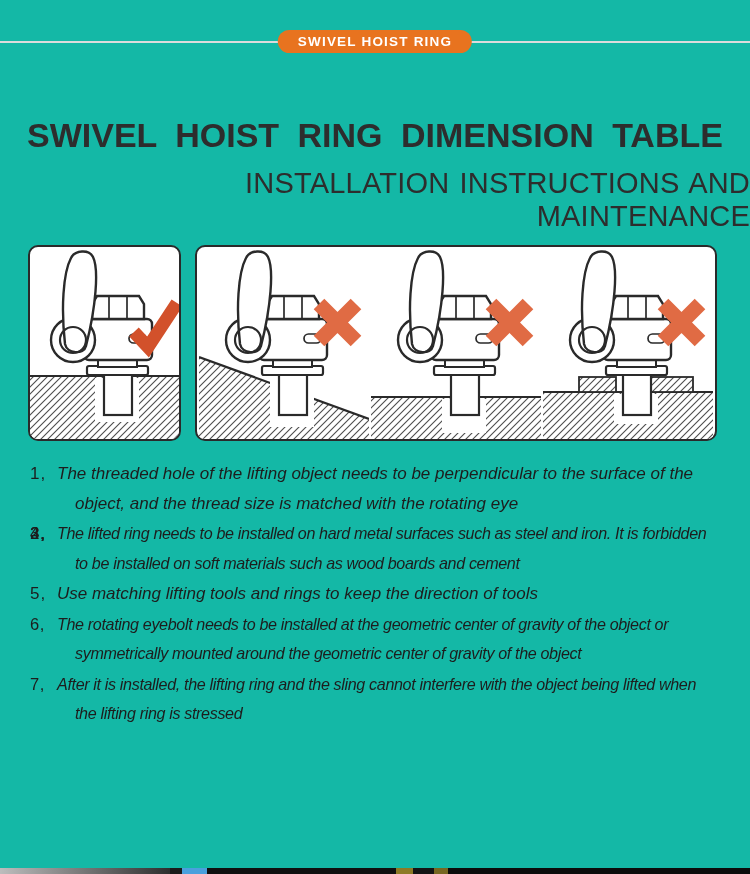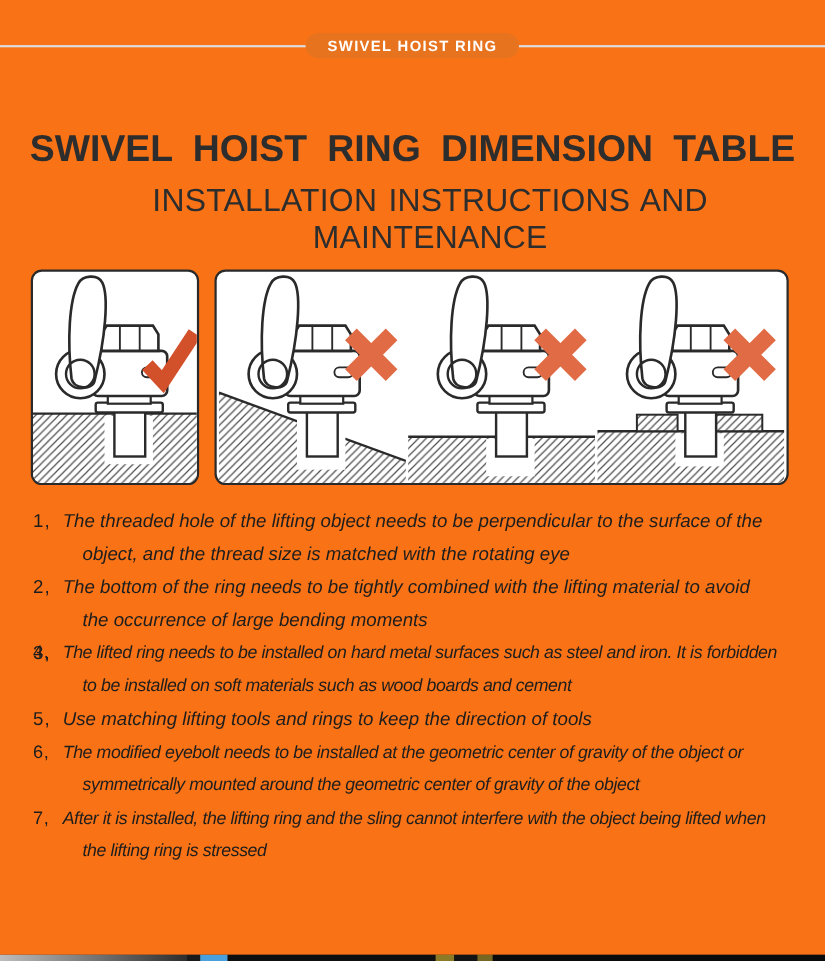--- a/index.html
+++ b/index.html
@@ -1,30 +1,30 @@
 <!DOCTYPE html>
 <html><head>
 <meta charset="utf-8">
 <style>
   * { margin:0; padding:0; box-sizing:border-box; }
   html,body { background:#fff; }
   body { font-family:"Liberation Sans","DejaVu Sans",sans-serif; }
-  .page { position:relative; width:750px; height:874px; margin:0 auto; background:#f97316; overflow:hidden; }
+  .page { position:relative; width:750px; height:874px; margin:0 auto; background:#14b8a6; overflow:hidden; }
 
   
   .header-divider { position:absolute; top:41px; left:0; width:100%; height:2px; background:#dcdcdc; }
   .badge { position:absolute; top:30px; left:50%; transform:translateX(-50%);
            min-width:186px; height:23px; padding:0 20px; background:#E8731F; border-radius:12px;
            display:flex; align-items:center; justify-content:center; }
   .badge span { color:#fff; font-size:13.5px; font-weight:bold; letter-spacing:1.2px; white-space:nowrap; }
 
   
   .title-main { position:absolute; top:116px; left:0; width:100%; text-align:center;
                 font-size:34px; font-weight:bold; color:#2d2d2d; letter-spacing:0px; word-spacing:9px; }
-  .title-sub  { position:absolute; top:167px; left:0; width:100%; text-align:center;
+  .title-sub  { position:absolute; top:167px; left:0; width:100%; text-align:right;
                 font-size:29px; font-weight:normal; color:#2d2d2d; letter-spacing:0.2px; word-spacing:2px;padding-left:32px; }
 
   
   .panels { position:absolute; top:245px; left:28px; width:689px; height:196px; display:flex; gap:14px; }
   .panel { border:2px solid #2a2a2a; border-radius:10px; background:#fff; overflow:hidden; }
   .panel.correct { width:153px; }
   .panel.incorrect { flex:1; display:flex; justify-content:space-between; padding:0 2px; }
   .scene { display:block; }
 
   
@@ -136,36 +136,35 @@
     </div>
   </div>
 
   <div class="list">
     <div class="item">
       <span class="num">1</span>
       <span class="txt">The threaded hole of the lifting object needs to be perpendicular to the surface of the object, and the thread size is matched with the rotating eye</span>
     </div>
     <div class="item">
       <span class="num">2</span>
-      <span class="txt">The bottom of the ring needs to be tightly combined with the lifting material to avoid the occurrence of large bending moments</span>
     </div>
     <div class="item">
       <span class="num">3</span>
     </div>
     <div class="item condensed">
       <span class="num">4</span>
       <span class="txt">The lifted ring needs to be installed on hard metal surfaces such as steel and iron. It is forbidden to be installed on soft materials such as wood boards and cement</span>
     </div>
     <div class="item">
       <span class="num">5</span>
       <span class="txt">Use matching lifting tools and rings to keep the direction of tools</span>
     </div>
     <div class="item condensed">
       <span class="num">6</span>
-      <span class="txt">The modified eyebolt needs to be installed at the geometric center of gravity of the object or symmetrically mounted around the geometric center of gravity of the object</span>
+      <span class="txt">The rotating eyebolt needs to be installed at the geometric center of gravity of the object or symmetrically mounted around the geometric center of gravity of the object</span>
     </div>
     <div class="item condensed">
       <span class="num">7</span>
       <span class="txt">After it is installed, the lifting ring and the sling cannot interfere with the object being lifted when the lifting ring is stressed</span>
     </div>
   </div>
 
   <div class="next-edge">
     <span class="e1"></span>
     <span class="e2"></span>

